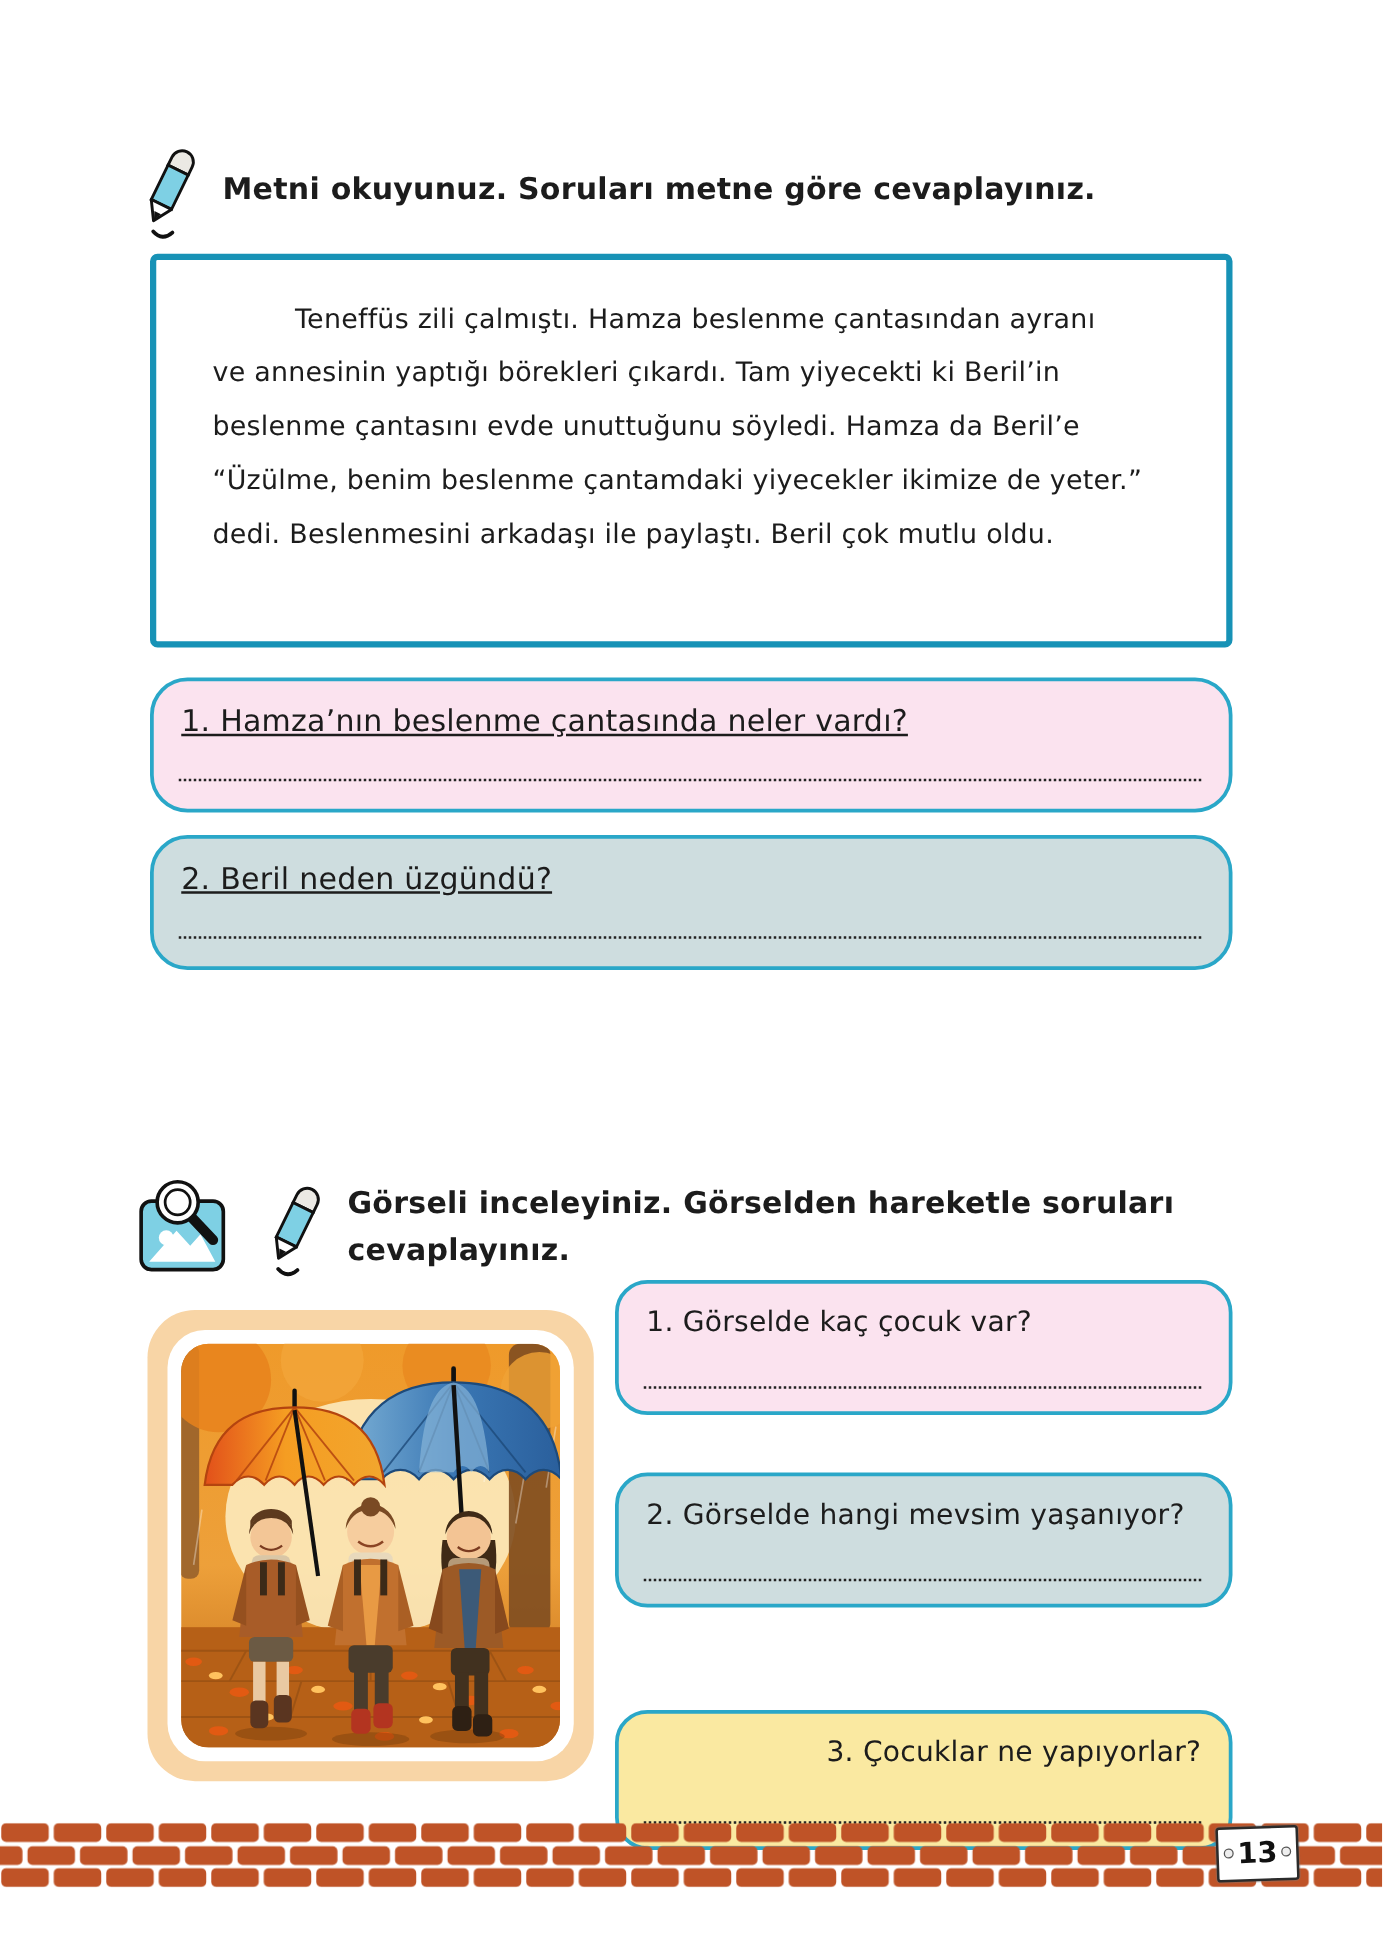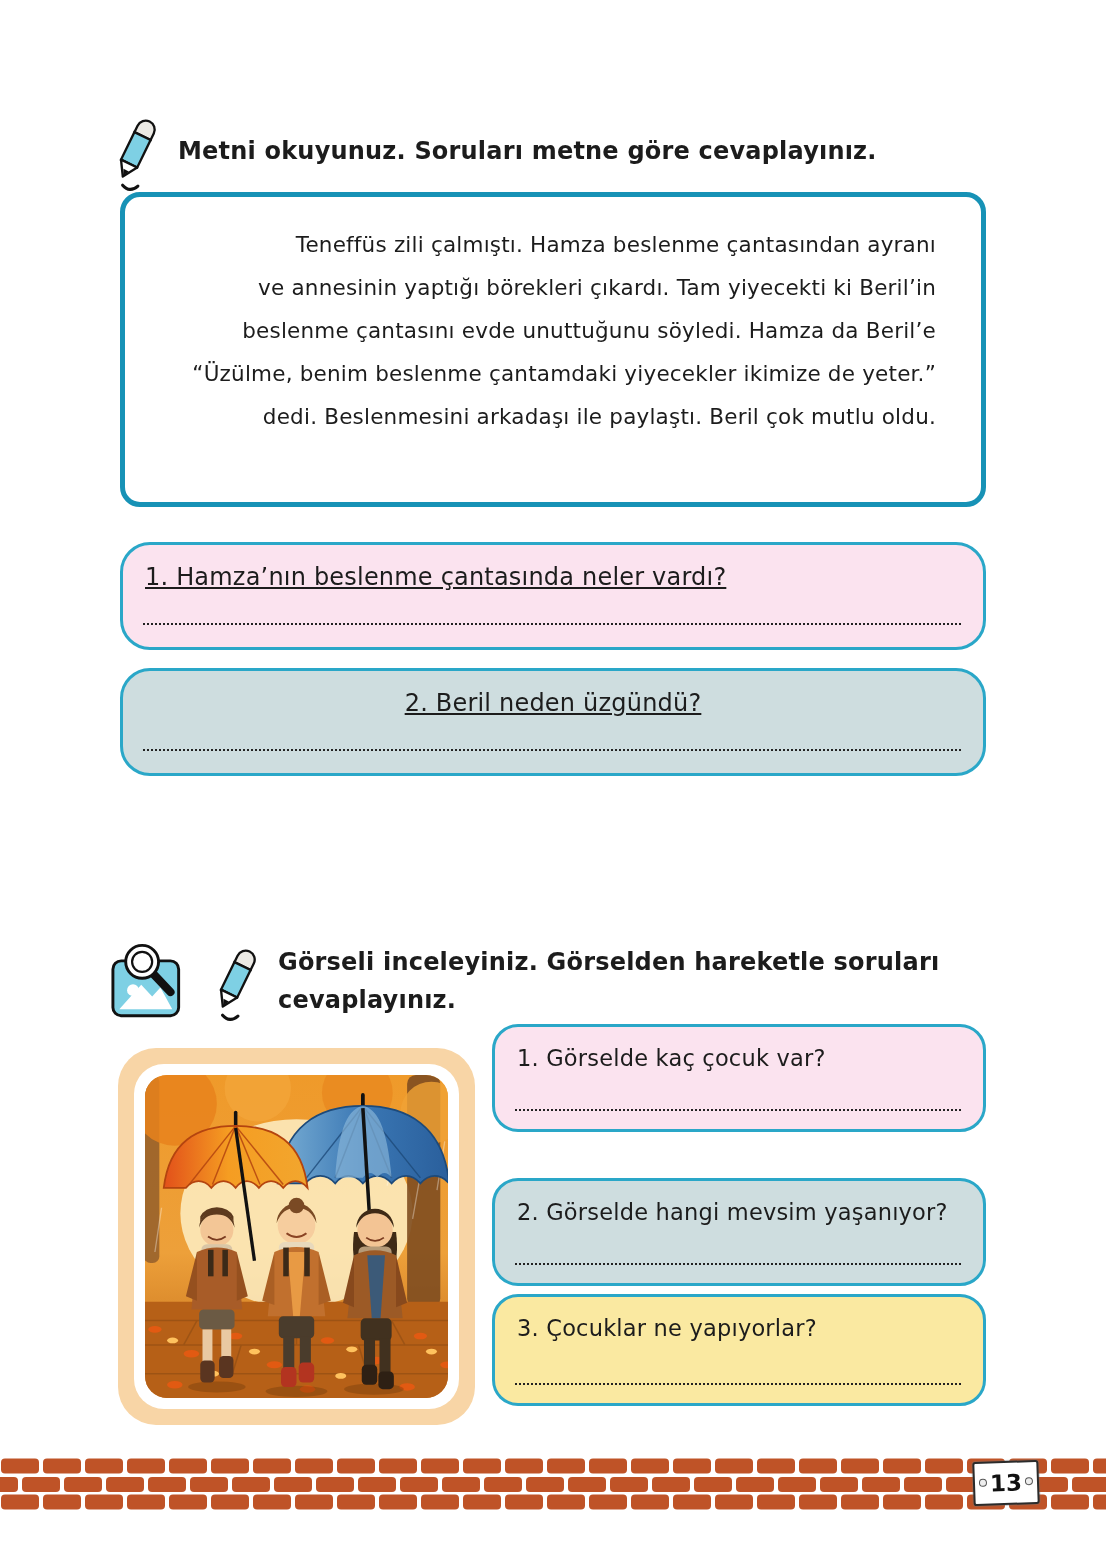--- a/index.html
+++ b/index.html
@@ -9,48 +9,47 @@
 
   
   .hdr { position:absolute; display:flex; align-items:center; gap:14px; }
   .hdr1 { left:110px; top:108px; width:860px; }
   .hdr2 { left:108px; top:938px; width:880px; }
   .hdr-text { font-size:24px; font-weight:600; letter-spacing:.2px; line-height:38px; }
   .icon-wrap { flex:0 0 auto; display:flex; align-items:center; gap:10px; }
 
   
   .passage-box {
-    position:absolute; left:120px; top:192px; width:866px; height:315px;
-    background:#fff; border:5px solid #1792b6; border-radius:20px;
+    position:absolute; left:120px; top:203px; width:866px; height:315px;
+    background:#fff; border:5px solid #1792b6; border-radius:6px;
     padding:26px 45px 0 45px;
-    text-align:right;
   }
   .passage-line { font-size:21.5px; line-height:43px; white-space:nowrap; letter-spacing:.2px; }
   .passage-line.indent { text-indent:66px; }
 
   
   .qbox {
     position:absolute; border:3.5px solid #2aa7c8; border-radius:30px;
     padding:18px 22px 0 22px;
   }
   .qbox .qlabel { font-size:24px; letter-spacing:.2px; }
   .qbox .answer-line {
     position:absolute; left:20px; right:22px; bottom:22px;
     border-bottom:2.6px dotted #222; height:0;
   }
   .qbox.pink   { background:#fbe3ef; }
   .qbox.blue   { background:#cedddf; }
   .qbox.yellow { background:#fae9a1; }
 
   .qL { left:120px; width:866px; height:108px;text-decoration:underline; }
-  .qL1 { top:542px; } .qL2 { top:668px;text-align:center; } .qL3 { top:794px; height:110px; }
+  .qL1 { top:542px; } .qL2 { top:668px; } .qL3 { top:794px; height:110px; }
 
   .qR { left:492px; width:494px; height:108px; border-radius:26px; }
   .qR .qlabel { font-size:22.5px; }
-  .qR1 { top:1024px; } .qR2 { top:1178px; } .qR3 { top:1294px; height:112px; }
+  .qR1 { top:1024px; } .qR2 { top:1178px; } .qR3 { top:1368px; height:112px;text-align:right; }
   .qR .answer-line { bottom:18px; }
 
   
   .photo-frame {
     position:absolute; left:118px; top:1048px; width:357px; height:377px;
     background:#f8d5a6; border-radius:38px;
   }
   .photo-inner {
     position:absolute; left:16px; top:16px; right:16px; bottom:16px;
     background:#fff; border-radius:30px; padding:11px;

